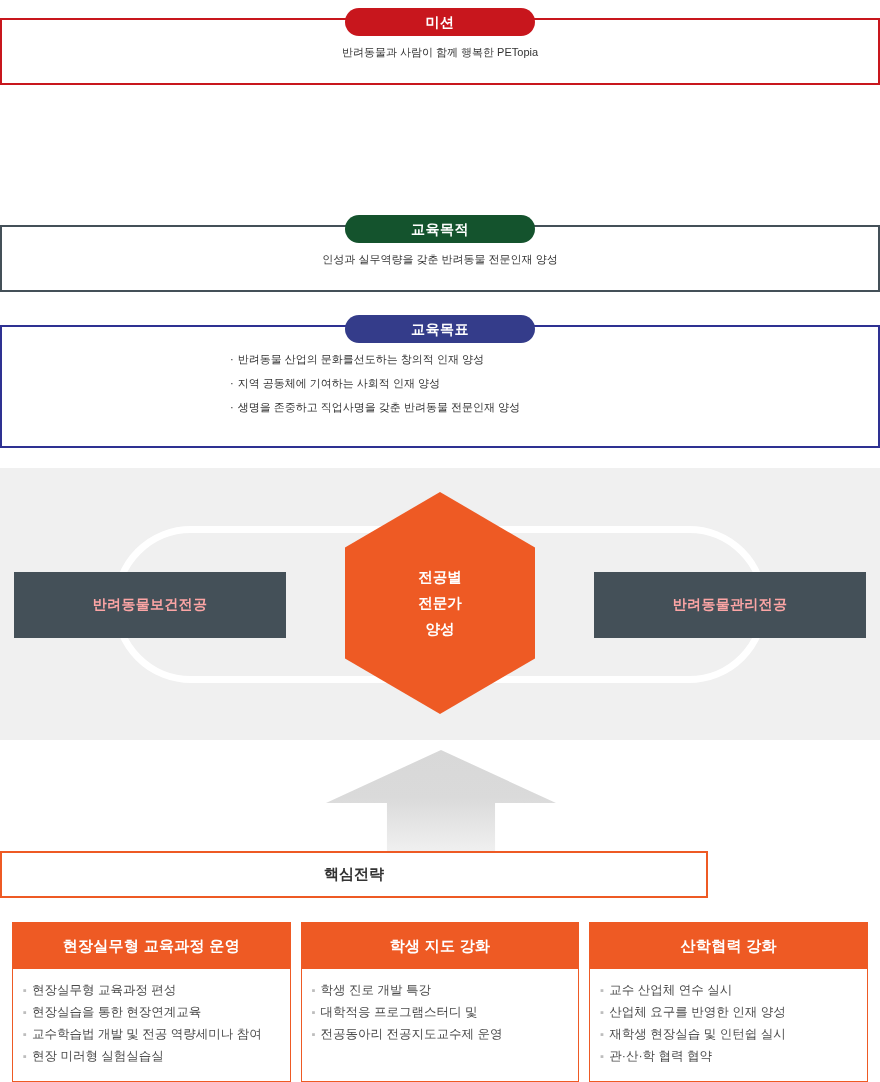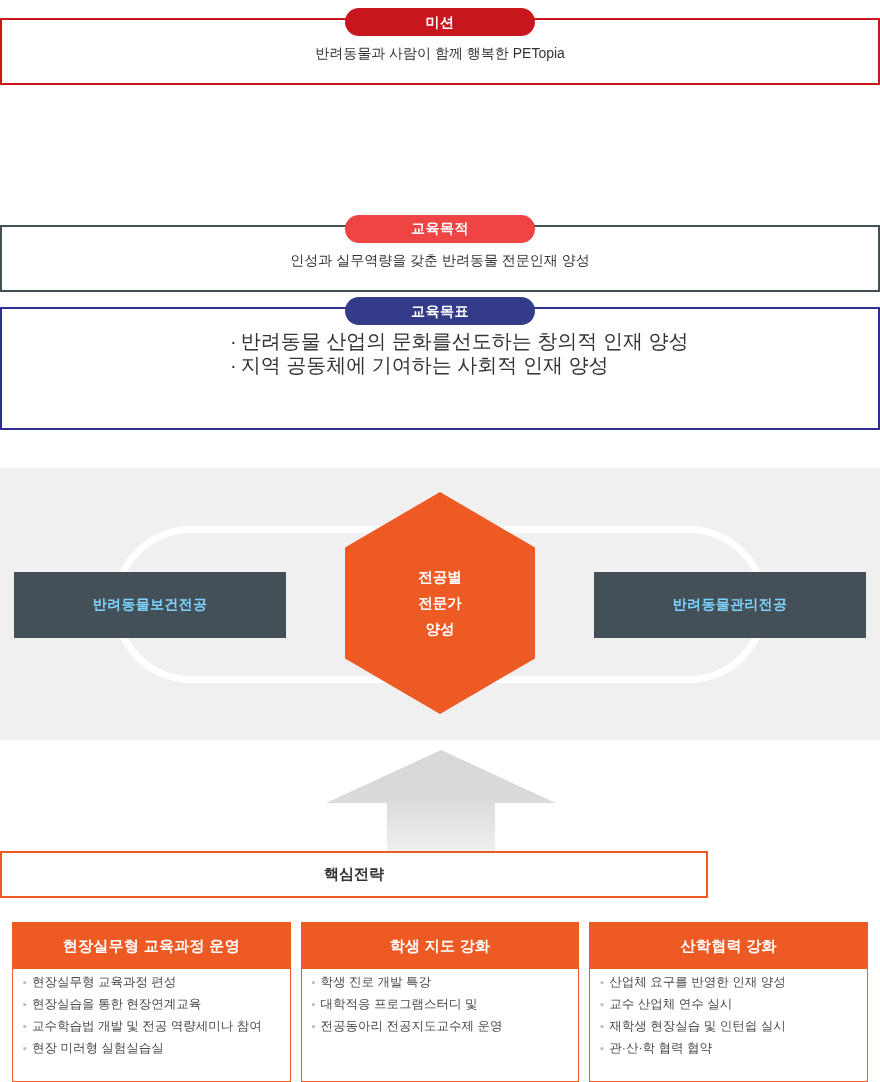--- a/index.html
+++ b/index.html
@@ -21,67 +21,67 @@
     background:#ffffff;border-style:solid;border-width:2px;
   }
   .banner .pill{
     position:absolute;left:50%;transform:translateX(-50%);top:0;
     width:190px;height:28px;line-height:28px;text-align:center;
     border-radius:14px;color:#ffffff;font-size:14px;font-weight:bold;
     letter-spacing:0.5px;z-index:3;
   }
   .banner .body{
     position:relative;z-index:2;text-align:center;
-    font-size:14px;color:#333333;
+    font-size:11px;color:#333333;
   }
 
   
   #mission{top:8px;height:80px;}
   #mission .bx{height:67px;border-color:#c8161d;}
   #mission .pill{background:#c8161d;}
   #mission .body{padding-top:37px;}
 
   
   #vision{top:112px;height:80px;}
   #vision .bx{height:67px;border-color:#2e3192;}
   #vision .pill{background:#343c8a;}
   #vision .body{padding-top:37px;}
 
   
   #purpose{top:215px;height:80px;}
   #purpose .bx{height:67px;border-color:#445058;}
-  #purpose .pill{background:#ef4444;font-family:Liberation Serif, serif;}
+  #purpose .pill{background:#14532d;}
   #purpose .body{padding-top:37px;}
 
   
-  #goals{top:297px;height:136px;}
+  #goals{top:315px;height:136px;}
   #goals .bx{height:123px;border-color:#2e3192;}
   #goals .pill{background:#343c8a;}
   #goals .goal-list{
     position:relative;z-index:2;padding-top:32px;
     display:flex;flex-direction:column;align-items:center;
   }
   #goals .goal-list .gi{
-    font-size:20px;color:#333333;line-height:24px;text-align:left;
+    font-size:11px;color:#333333;line-height:24px;text-align:left;
     width:420px;white-space:nowrap;
   }
   #goals .goal-list .gi .dot{margin-right:4px;}
 
   
   #stage{
     position:absolute;left:0;top:468px;width:880px;height:272px;
     background:#f0f0f0;box-sizing:border-box;
   }
   #stage .track{
     position:absolute;left:113px;top:58px;width:654px;height:157px;
     border:7px solid #ffffff;border-radius:78px;box-sizing:border-box;
   }
   .major{
     position:absolute;top:104px;width:272px;height:66px;
-    background:#445058;color:#7dd3fc;
+    background:#445058;color:#fca5a5;
     display:flex;align-items:center;justify-content:center;
     font-size:14px;font-weight:bold;letter-spacing:0.3px;
   }
   #major-left{left:14px;}
   #major-right{left:594px;}
   #hex{
     position:absolute;left:345px;top:24px;width:190px;height:222px;
     background:#ee5a24;
     clip-path:polygon(50% 0%,100% 25%,100% 75%,50% 100%,0% 75%,0% 25%);
     display:flex;flex-direction:column;align-items:center;justify-content:center;
@@ -112,21 +112,21 @@
     flex:1 1 0;box-sizing:border-box;
     border:1px solid #ee5a24;background:#ffffff;
     display:flex;flex-direction:column;
   }
   .card .hd{
     background:#ee5a24;color:#ffffff;
     height:46px;line-height:46px;text-align:center;
     font-size:15px;font-weight:bold;letter-spacing:0.3px;
   }
   .card .bd{
-    flex:1;padding:2px 8px 6px 10px;
+    flex:1;padding:10px 8px 6px 10px;
   }
   .card .li{
     font-size:12.5px;color:#4a4a4a;line-height:22px;
     white-space:nowrap;
   }
   .card .li .bull{color:#bdbdbd;margin-right:5px;font-size:11px;}
 </style>
 </head>
 <body>
 
@@ -147,20 +147,23 @@
 
   <section class="banner" id="goals">
     <div class="bx"></div>
     <div class="pill">교육목표</div>
     <div class="goal-list">
       <div class="gi">
         <span class="dot">·</span><span>반려동물 산업의 문화를선도하는 창의적 인재 양성</span>
       </div>
       <div class="gi">
         <span class="dot">·</span><span>지역 공동체에 기여하는 사회적 인재 양성</span>
+      </div>
+      <div class="gi">
+        <span class="dot">·</span><span>생명을 존중하고 직업사명을 갖춘 반려동물 전문인재 양성</span>
       </div>
     </div>
   </section>
 
   <section id="stage">
     <div class="track"></div>
     <div class="major" id="major-left">
       <span>반려동물보건전공</span>
     </div>
     <div class="major" id="major-right">
@@ -196,22 +199,22 @@
       <div class="bd">
         <div class="li"><span class="bull">▪</span><span>학생 진로 개발 특강</span></div>
         <div class="li"><span class="bull">▪</span><span>대학적응 프로그램스터디 및</span></div>
         <div class="li"><span class="bull">▪</span><span>전공동아리 전공지도교수제 운영</span></div>
       </div>
     </article>
 
     <article class="card">
       <div class="hd">산학협력 강화</div>
       <div class="bd">
+        <div class="li"><span class="bull">▪</span><span>교수 산업체 연수 실시</span></div>
         <div class="li"><span class="bull">▪</span><span>산업체 요구를 반영한 인재 양성</span></div>
-        <div class="li"><span class="bull">▪</span><span>교수 산업체 연수 실시</span></div>
         <div class="li"><span class="bull">▪</span><span>재학생 현장실습 및 인턴쉽 실시</span></div>
         <div class="li"><span class="bull">▪</span><span>관·산·학 협력 협약</span></div>
       </div>
     </article>
 
   </section>
 
 </div>
 
 </body></html>

